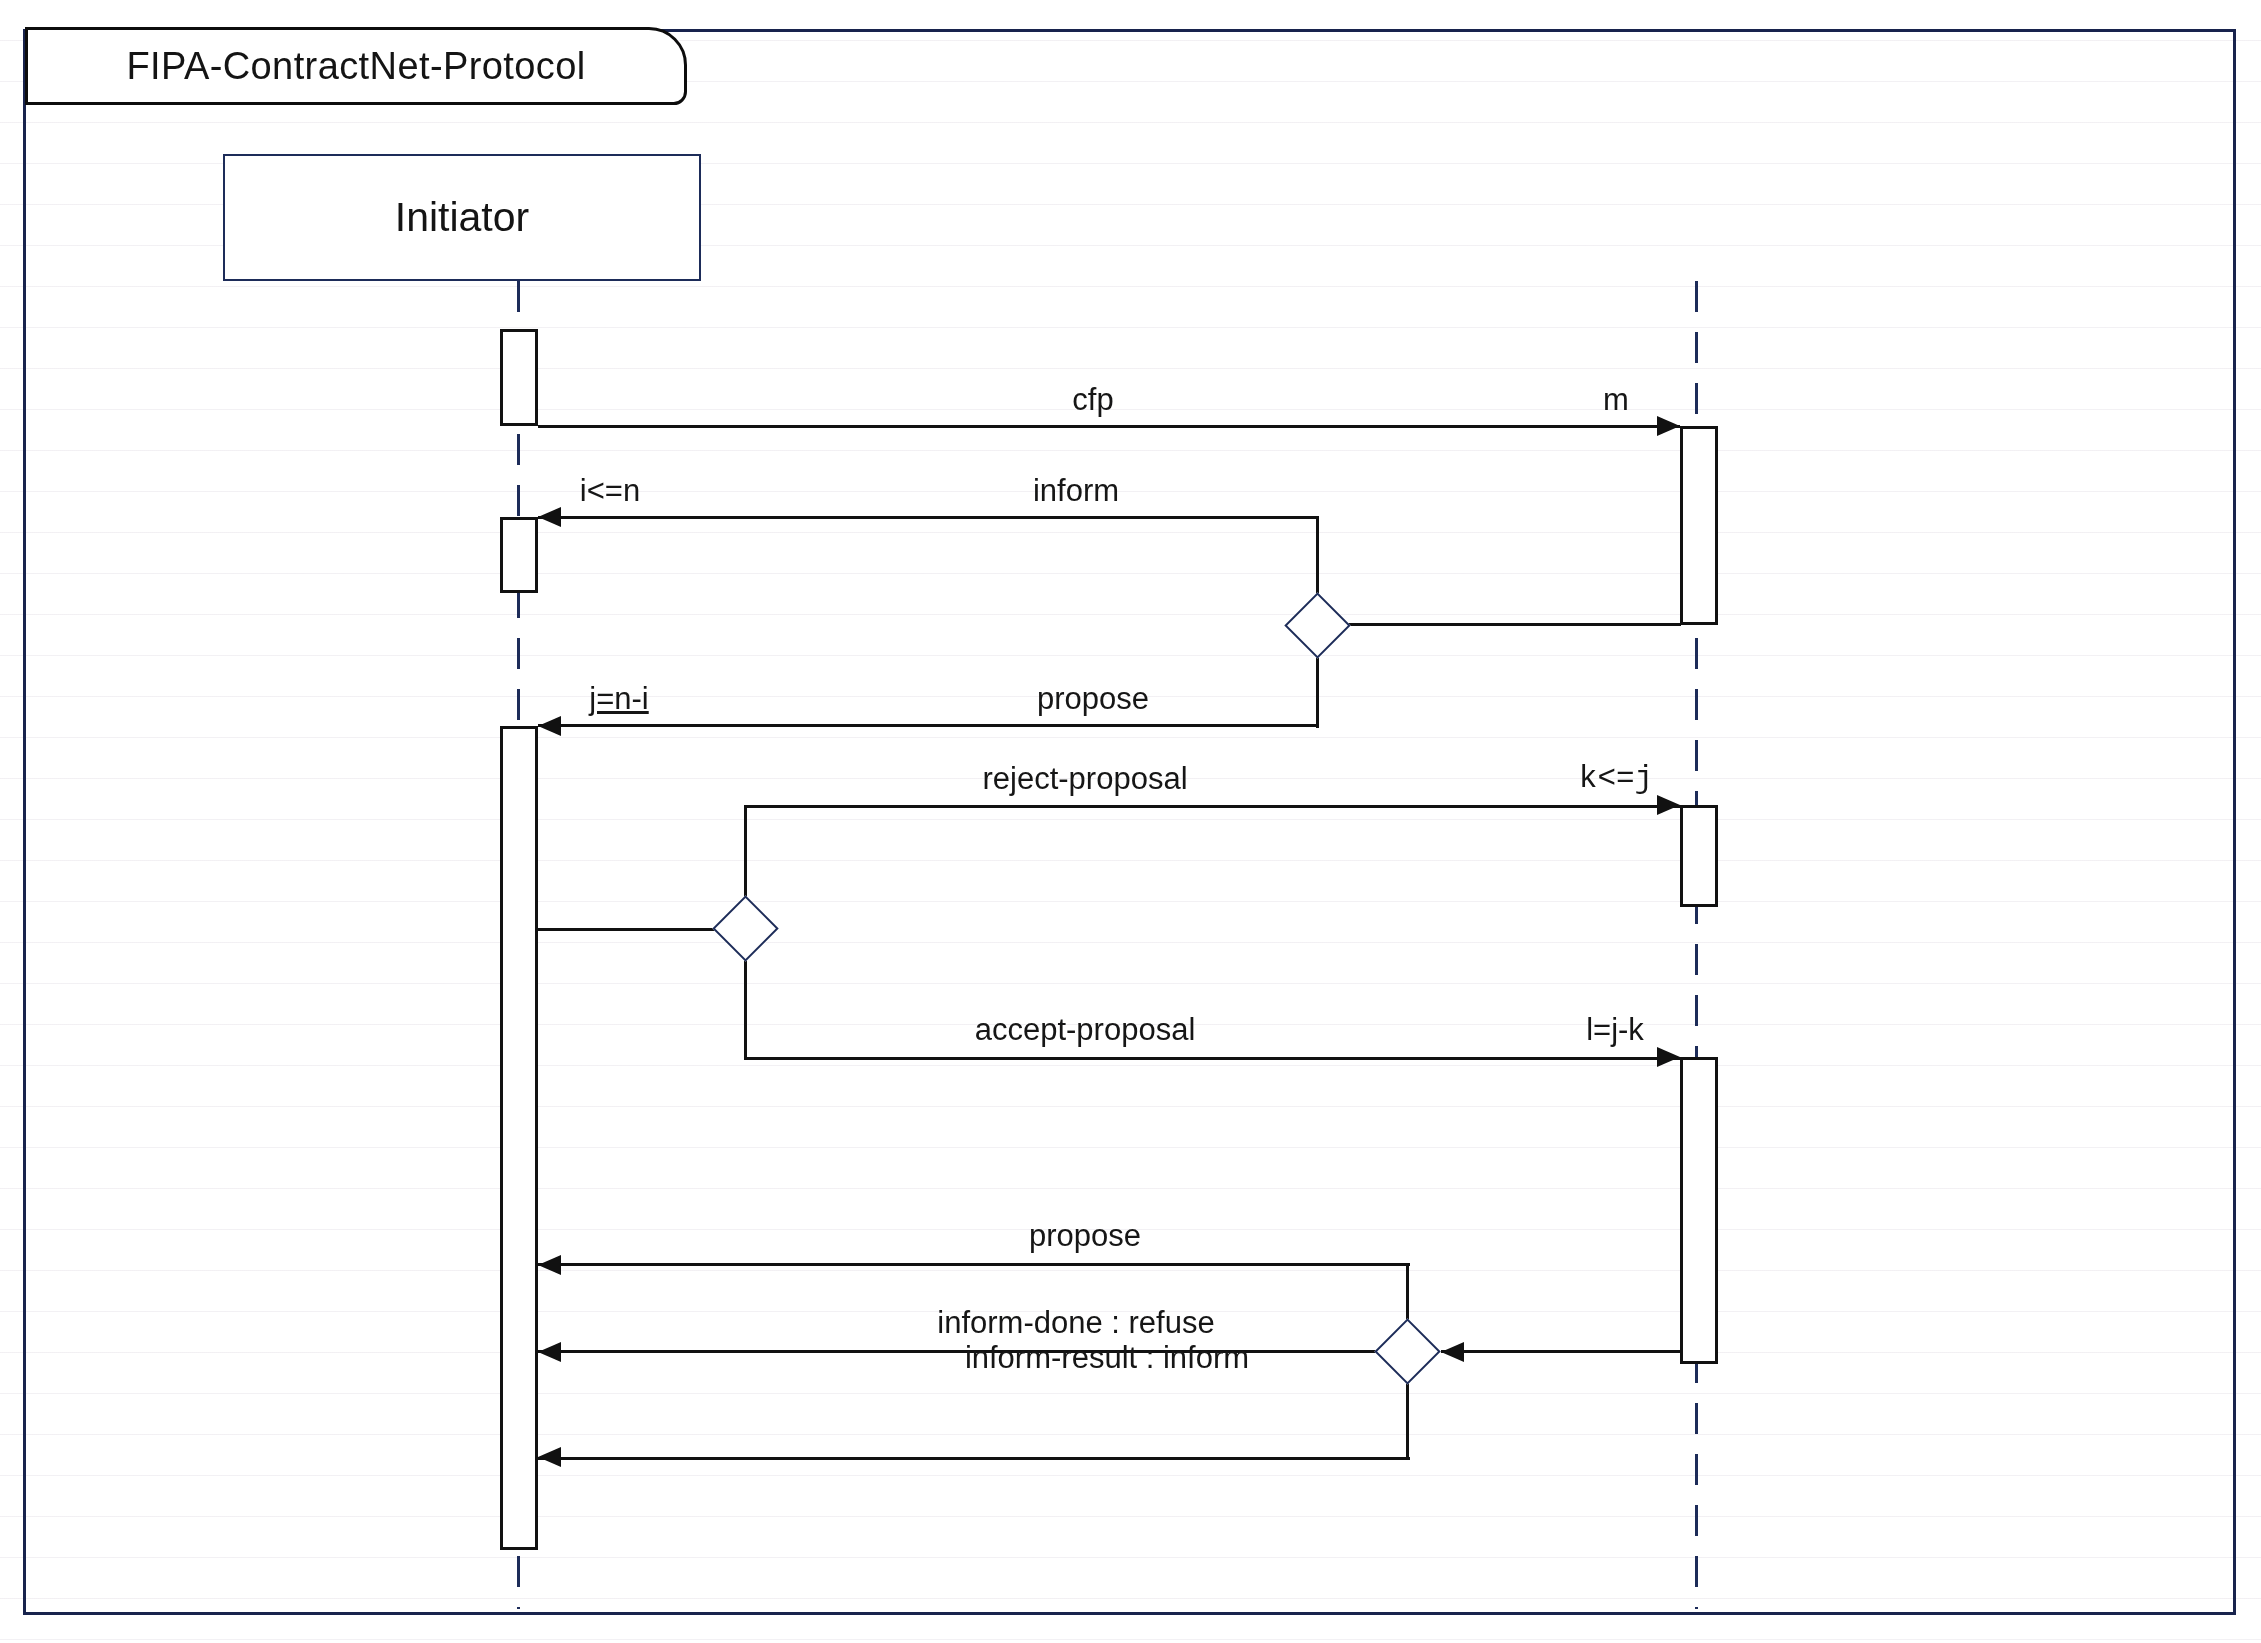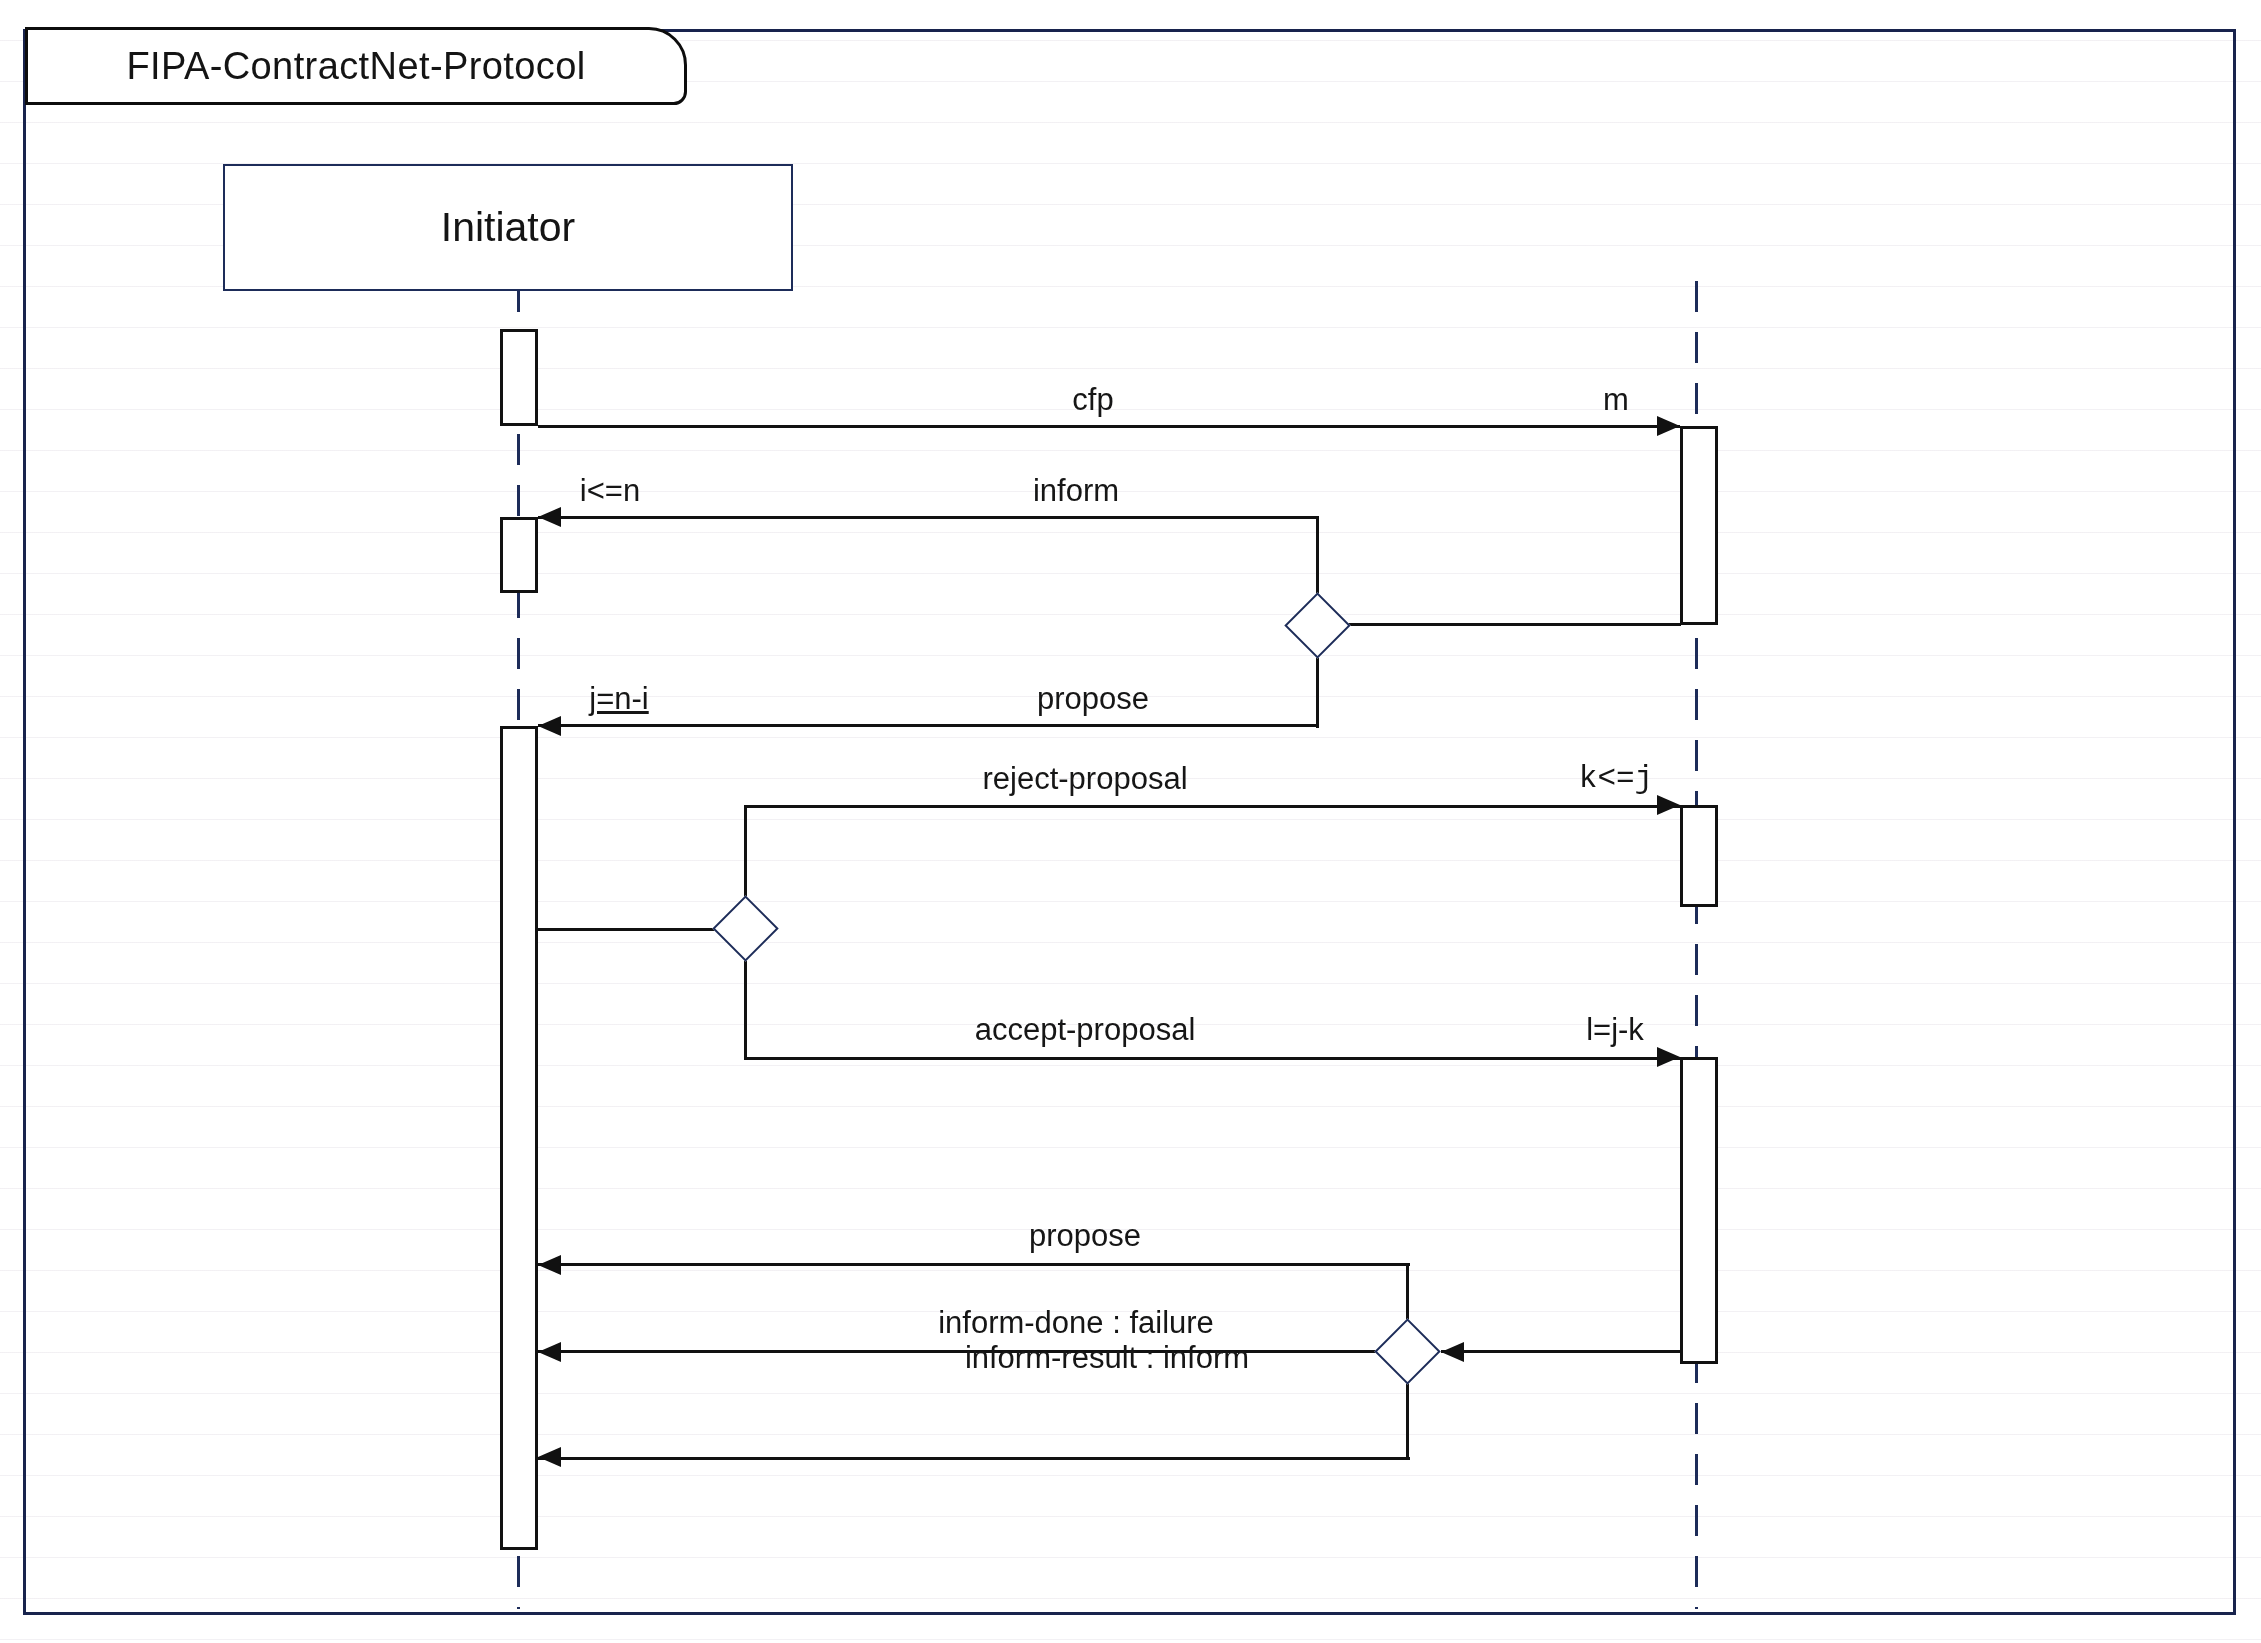--- a/index.html
+++ b/index.html
@@ -35,27 +35,26 @@
     border: 3.3px solid #0d0d0d;
     border-radius: 0 38px 13.2px 0;
     box-sizing: border-box;
     display: flex; align-items: center; justify-content: center;
     z-index: 6;
   }
   .title-tab span { font-size: 38px; color: #141414; letter-spacing: 0.4px; }
   .head-box {
     position: absolute;
     top: 154px;
-    width: 570px; height: 127px;
+    width: 478px; height: 127px;
     background: #ffffff;
     border: 2.5px solid #1d2c59;
     box-sizing: border-box;
     display: flex; align-items: center; justify-content: center;
     z-index: 5;
-    margin-top: 10px;
   }
   .head-box span { font-size: 41px; color: #141414; }
   .lifeline {
     position: absolute;
     top: 281px;
     width: 2.5px; height: 1328px;
     background: repeating-linear-gradient(180deg,
       #1d2c59 0px, #1d2c59 31px,
       rgba(0,0,0,0) 31px, rgba(0,0,0,0) 51px);
     z-index: 1;
@@ -152,21 +151,21 @@
   <div class="arr arr-l" style="left:538px;  top:1342px;"></div>
   <div class="arr arr-l" style="left:1441px; top:1342px;"></div>
   <div class="arr arr-l" style="left:538px;  top:1447px;"></div>
 
   <div class="msg-label" style="left:1093px; top:382px;">cfp</div>
   <div class="msg-label" style="left:1076px; top:473px;">inform</div>
   <div class="msg-label" style="left:1093px; top:681px;">propose</div>
   <div class="msg-label" style="left:1085px; top:761px;">reject-proposal</div>
   <div class="msg-label" style="left:1085px; top:1012px;">accept-proposal</div>
   <div class="msg-label" style="left:1085px; top:1218px;">propose</div>
-  <div class="msg-label" style="left:1076px; top:1305px;">inform-done : failure</div>
+  <div class="msg-label" style="left:1076px; top:1305px;">inform-done : refuse</div>
   <div class="msg-label" style="left:1107px; top:1340px;text-align:right;">inform-result : inform</div>
 
   <div class="guard-label" style="left:1616px; top:382px;">m</div>
   <div class="guard-label" style="left:610px;  top:473px;">i&lt;=n</div>
   <div class="guard-label" style="left:619px;  top:681px;text-decoration:underline;">j=n-i</div>
   <div class="guard-label" style="left:1616px; top:761px;font-family:Liberation Mono, monospace;">k&lt;=j</div>
   <div class="guard-label" style="left:1615px; top:1012px;">l=j-k</div>
 
 </div>
 

